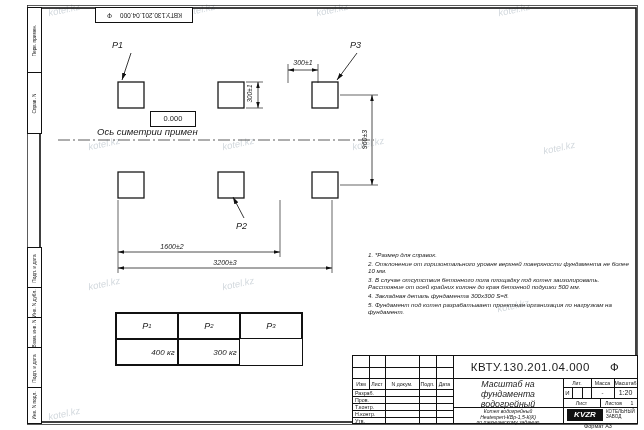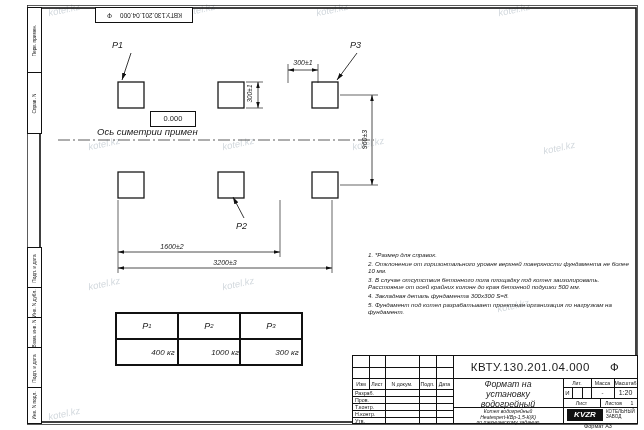--- a/index.html
+++ b/index.html
@@ -146,21 +146,20 @@
       </div>
     <div class="cell hd">
         <span>Р</span>
         <sub style="font-size:6px;">2</sub>
       </div>
     <div class="cell hd">
         <span>Р</span>
         <sub style="font-size:6px;">3</sub>
       </div>
     <div class="cell vl2">400 кг</div>
-    <div class="cell vl2">1000 кг</div>
     <div class="cell vl2">300 кг</div>
   </div>
 
   <div class="ls" style="top:7px;height:65px;">
       <span>Перв. примен.</span>
     </div>
   <div class="ls" style="top:72px;height:60px;">
       <span>Справ. N</span>
     </div>
   <div class="ls" style="top:247px;height:40px;">
@@ -222,22 +221,22 @@
     <div class="tbt" style="left:66px;top:25px;width:17px;">Подп.</div>
     <div class="tbt" style="left:83px;top:25px;width:17px;">Дата</div>
 
     <div class="role" style="top:34px;">Разраб.</div>
     <div class="role" style="top:41px;">Пров.</div>
     <div class="role" style="top:48px;">Т.контр.</div>
     <div class="role" style="top:55px;">Н.контр.</div>
     <div class="role" style="top:62px;">Утв.</div>
 
     <div class="tb-title">
-      <div>Формат на</div>
-      <div>установку</div>
+      <div>Масштаб на</div>
+      <div>фундамента</div>
       <div>водогрейный</div>
     </div>
     <div class="tb-sub">
       <div>Котел водогрейный</div>
       <div>Heatexpert-КВр-1,5-К(К)</div>
       <div>по техническому заданию</div>
     </div>
 
     <div class="tbt" style="left:210px;top:24px;width:28px;">Лит.</div>
     <div class="tbt" style="left:238px;top:24px;width:23px;">Масса</div>

